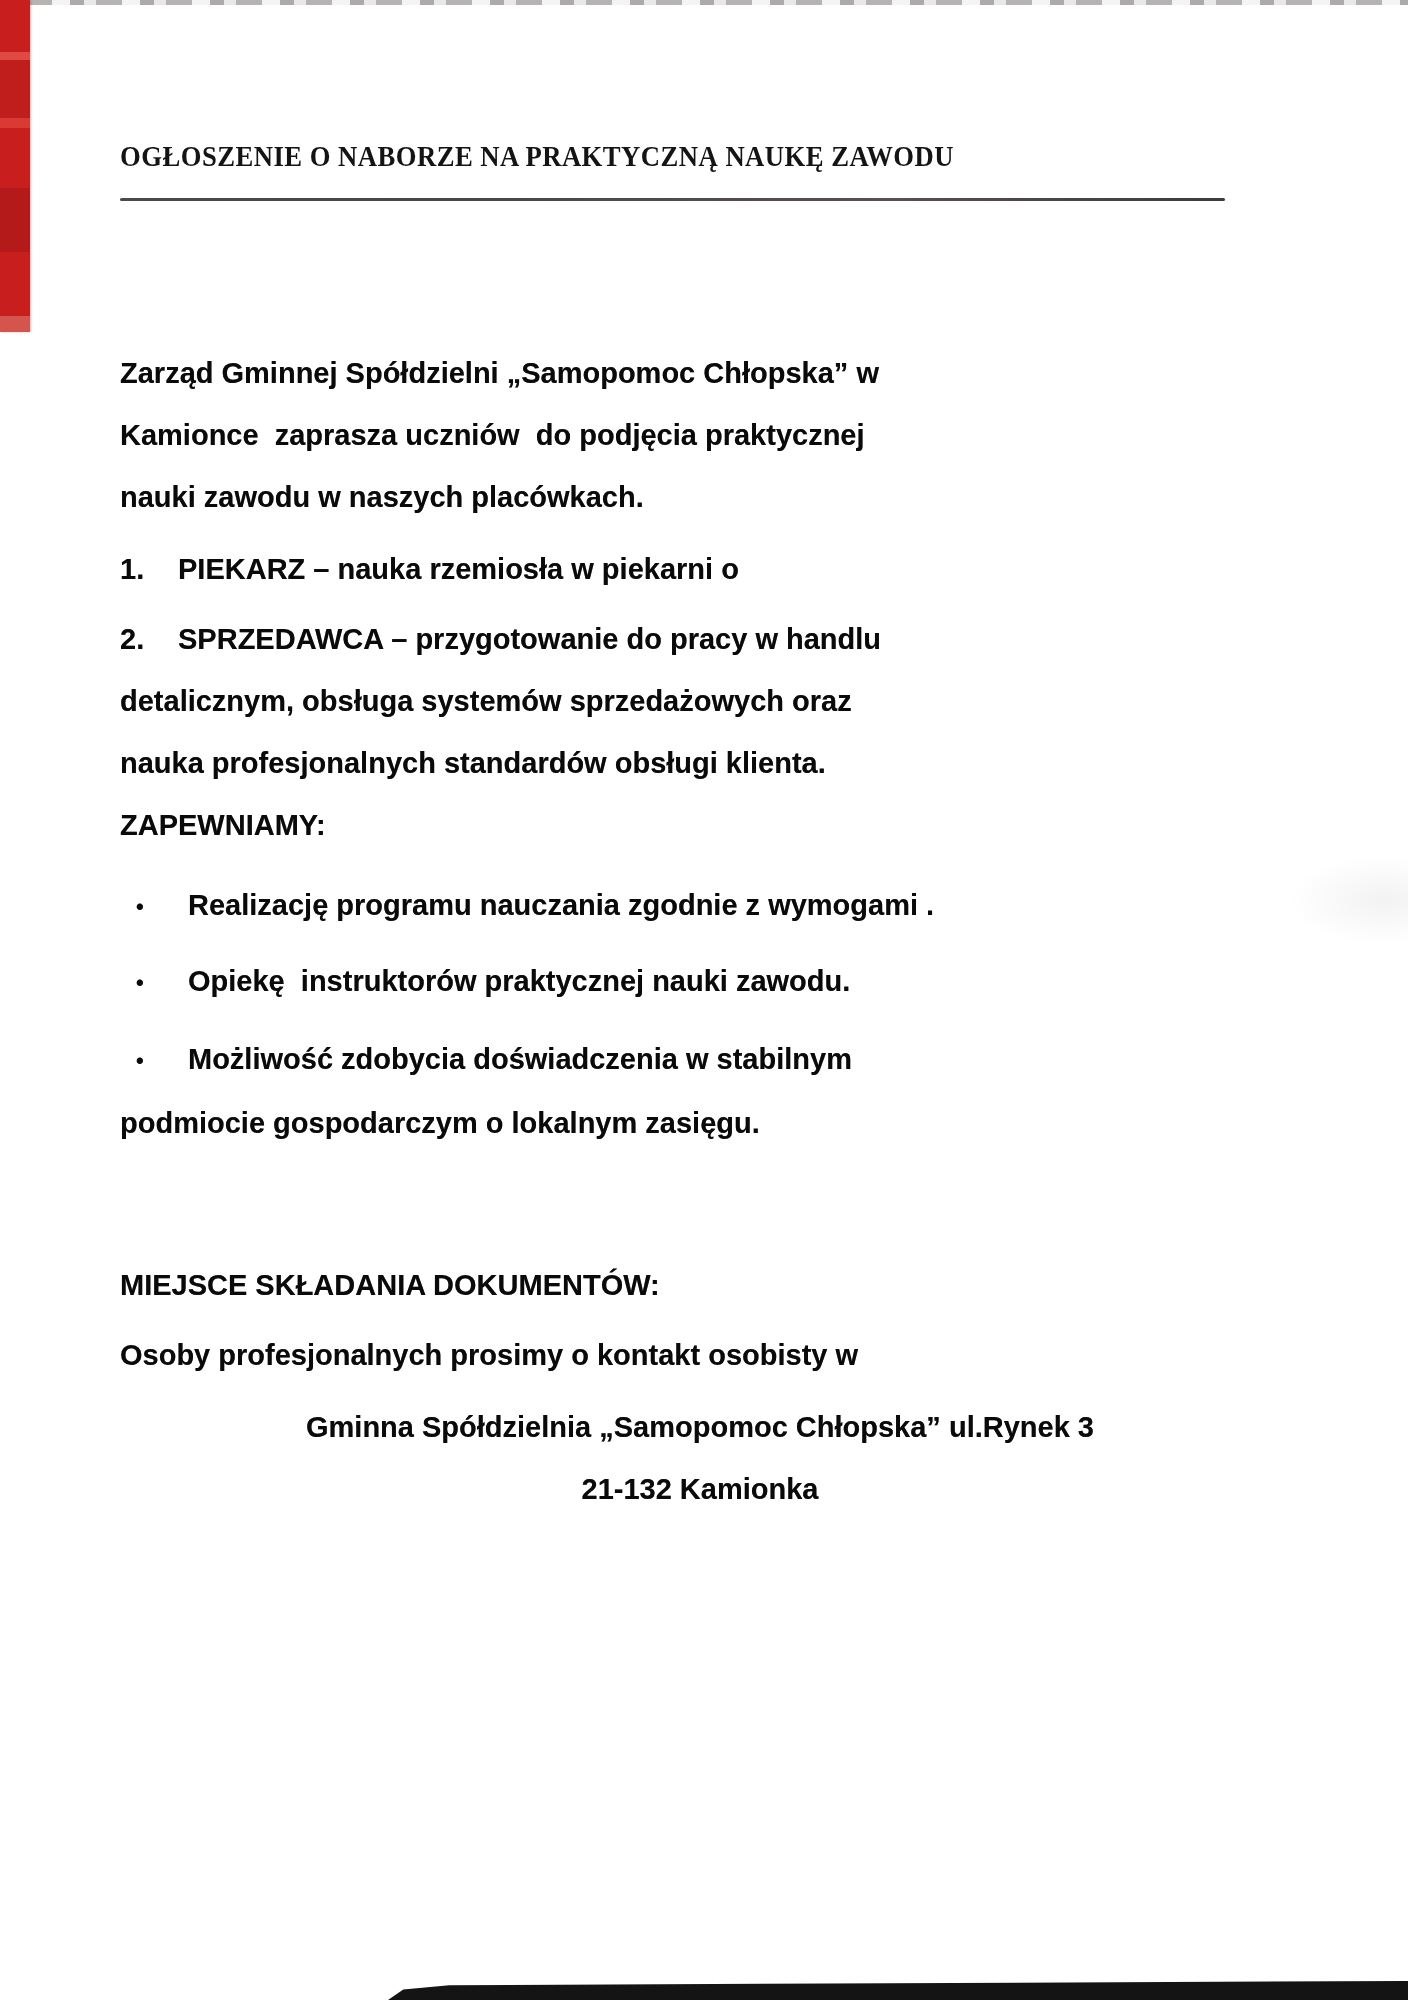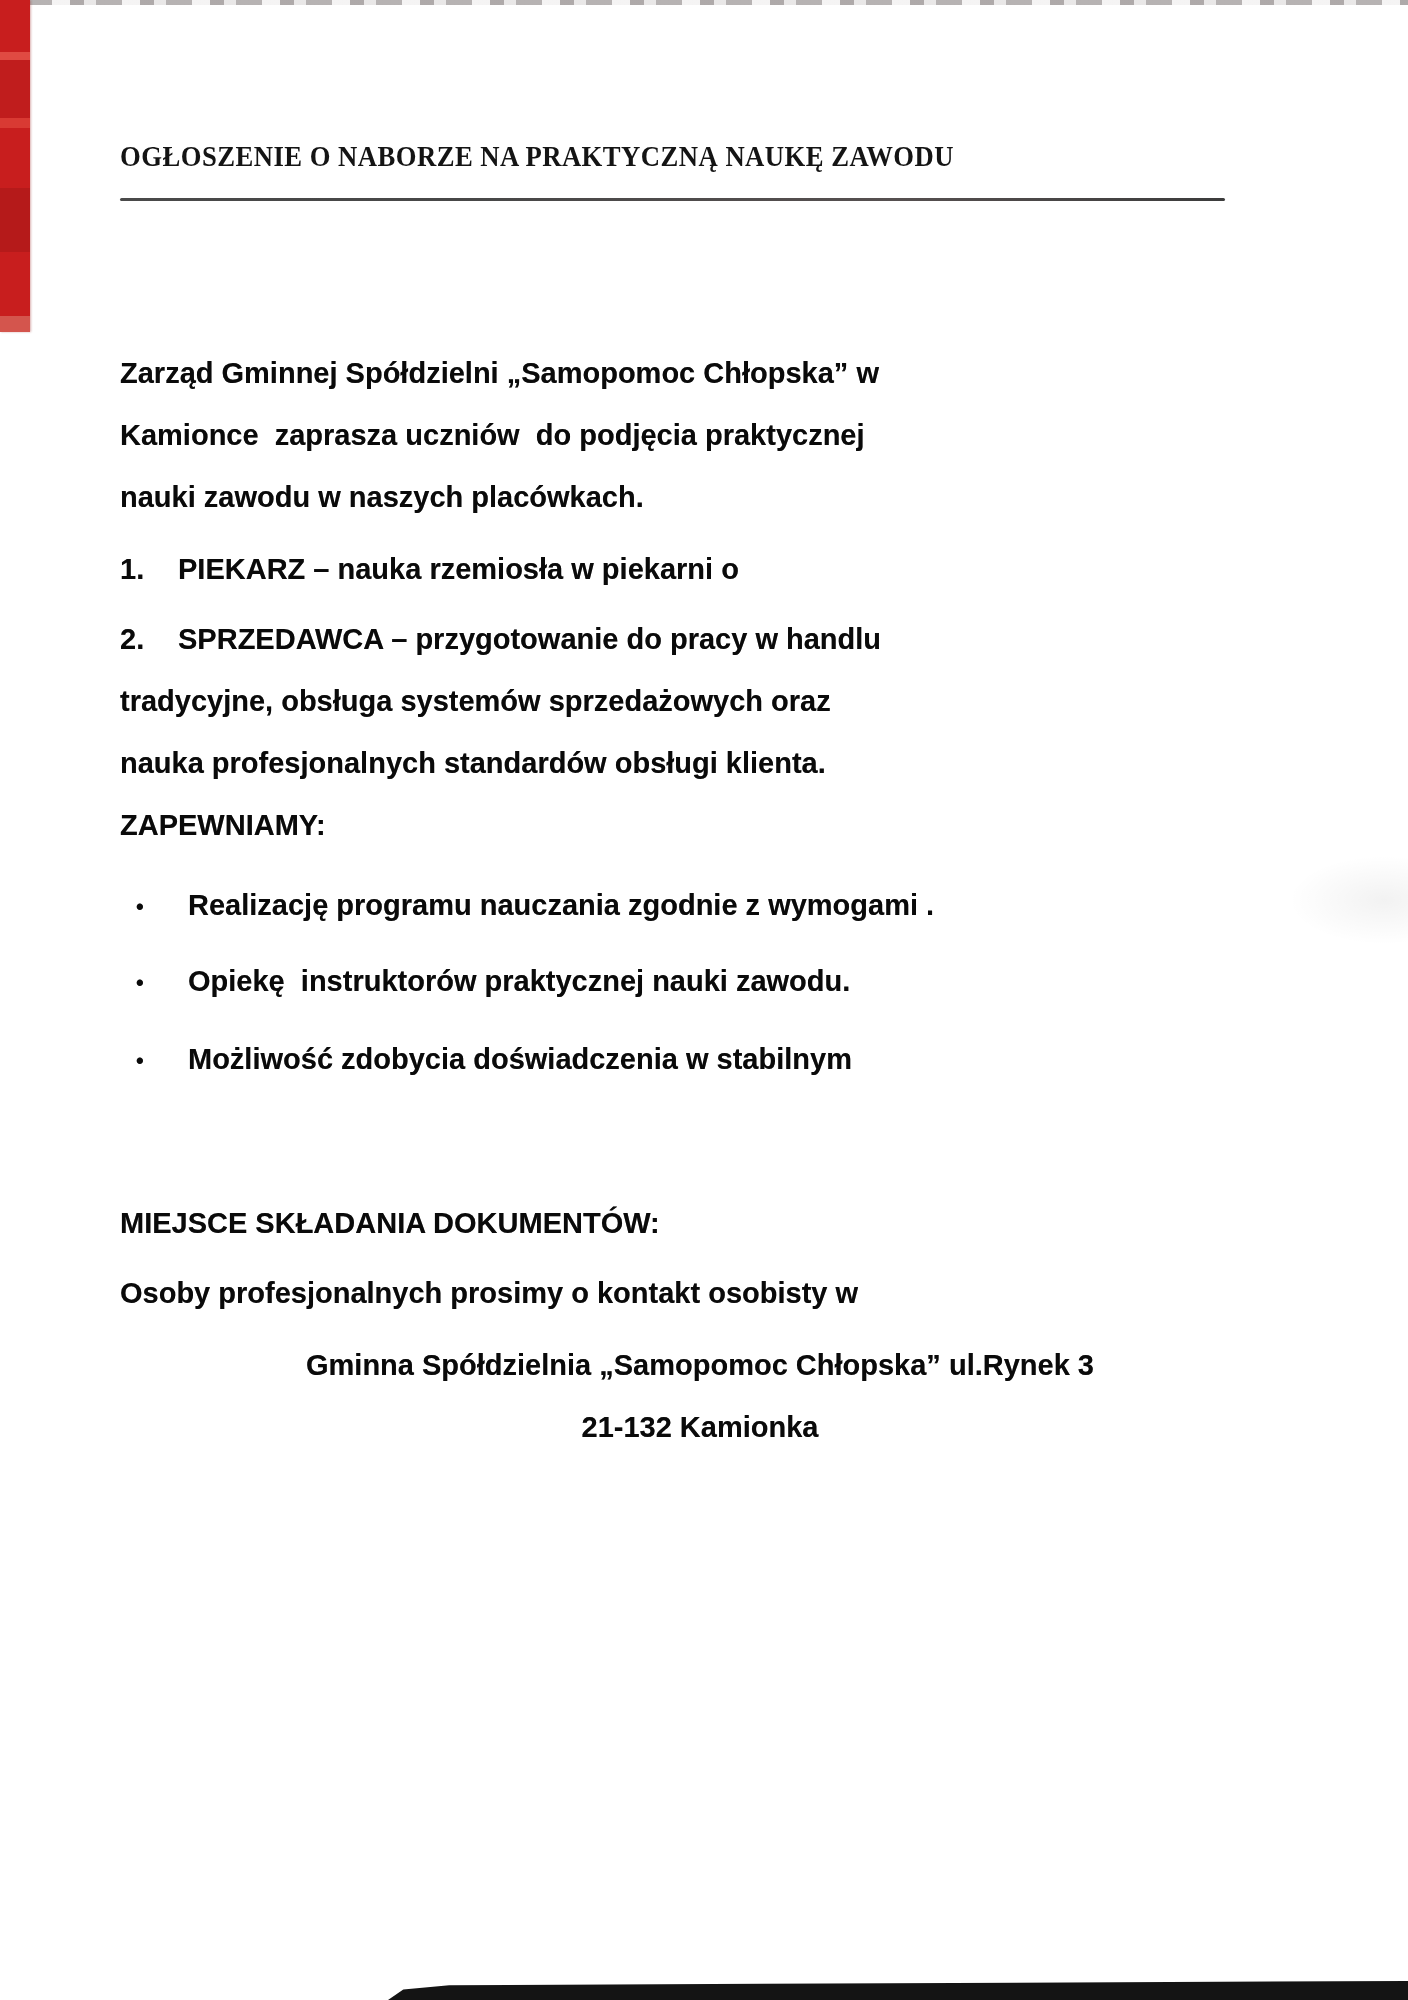--- a/index.html
+++ b/index.html
@@ -99,38 +99,39 @@
       <div class="line">nauki zawodu w naszych placówkach.</div>
     </div>
 
 
     <div class="job-1">
       <div class="line"><span class="num">1.</span><span>PIEKARZ – nauka rzemiosła w piekarni o</span></div>
     </div>
 
     <div class="job-2">
       <div class="line"><span class="num">2.</span><span>SPRZEDAWCA – przygotowanie do pracy w handlu</span></div>
-      <div class="line">tradycyjne, obsługa systemów sprzedażowych oraz</div>
+      <div class="line">detalicznym, obsługa systemów sprzedażowych oraz</div>
       <div class="line">nauka profesjonalnych standardów obsługi klienta.</div>
     </div>
 
     <div class="h-zap">
       <div class="line">ZAPEWNIAMY:</div>
     </div>
 
     <div class="benefit-1">
       <div class="line"><span class="bullet">•</span><span>Realizację programu nauczania zgodnie z wymogami .</span></div>
     </div>
 
     <div class="benefit-2">
       <div class="line"><span class="bullet">•</span><span>Opiekę  instruktorów praktycznej nauki zawodu.</span></div>
     </div>
 
     <div class="benefit-3">
       <div class="line"><span class="bullet">•</span><span>Możliwość zdobycia doświadczenia w stabilnym</span></div>
+      <div class="line">podmiocie gospodarczym o lokalnym zasięgu.</div>
     </div>
 
     <div class="h-miejsce">
       <div class="line">MIEJSCE SKŁADANIA DOKUMENTÓW:</div>
     </div>
 
     <div class="p-sub">
       <div class="line">Osoby profesjonalnych prosimy o kontakt osobisty w</div>
     </div>
 

